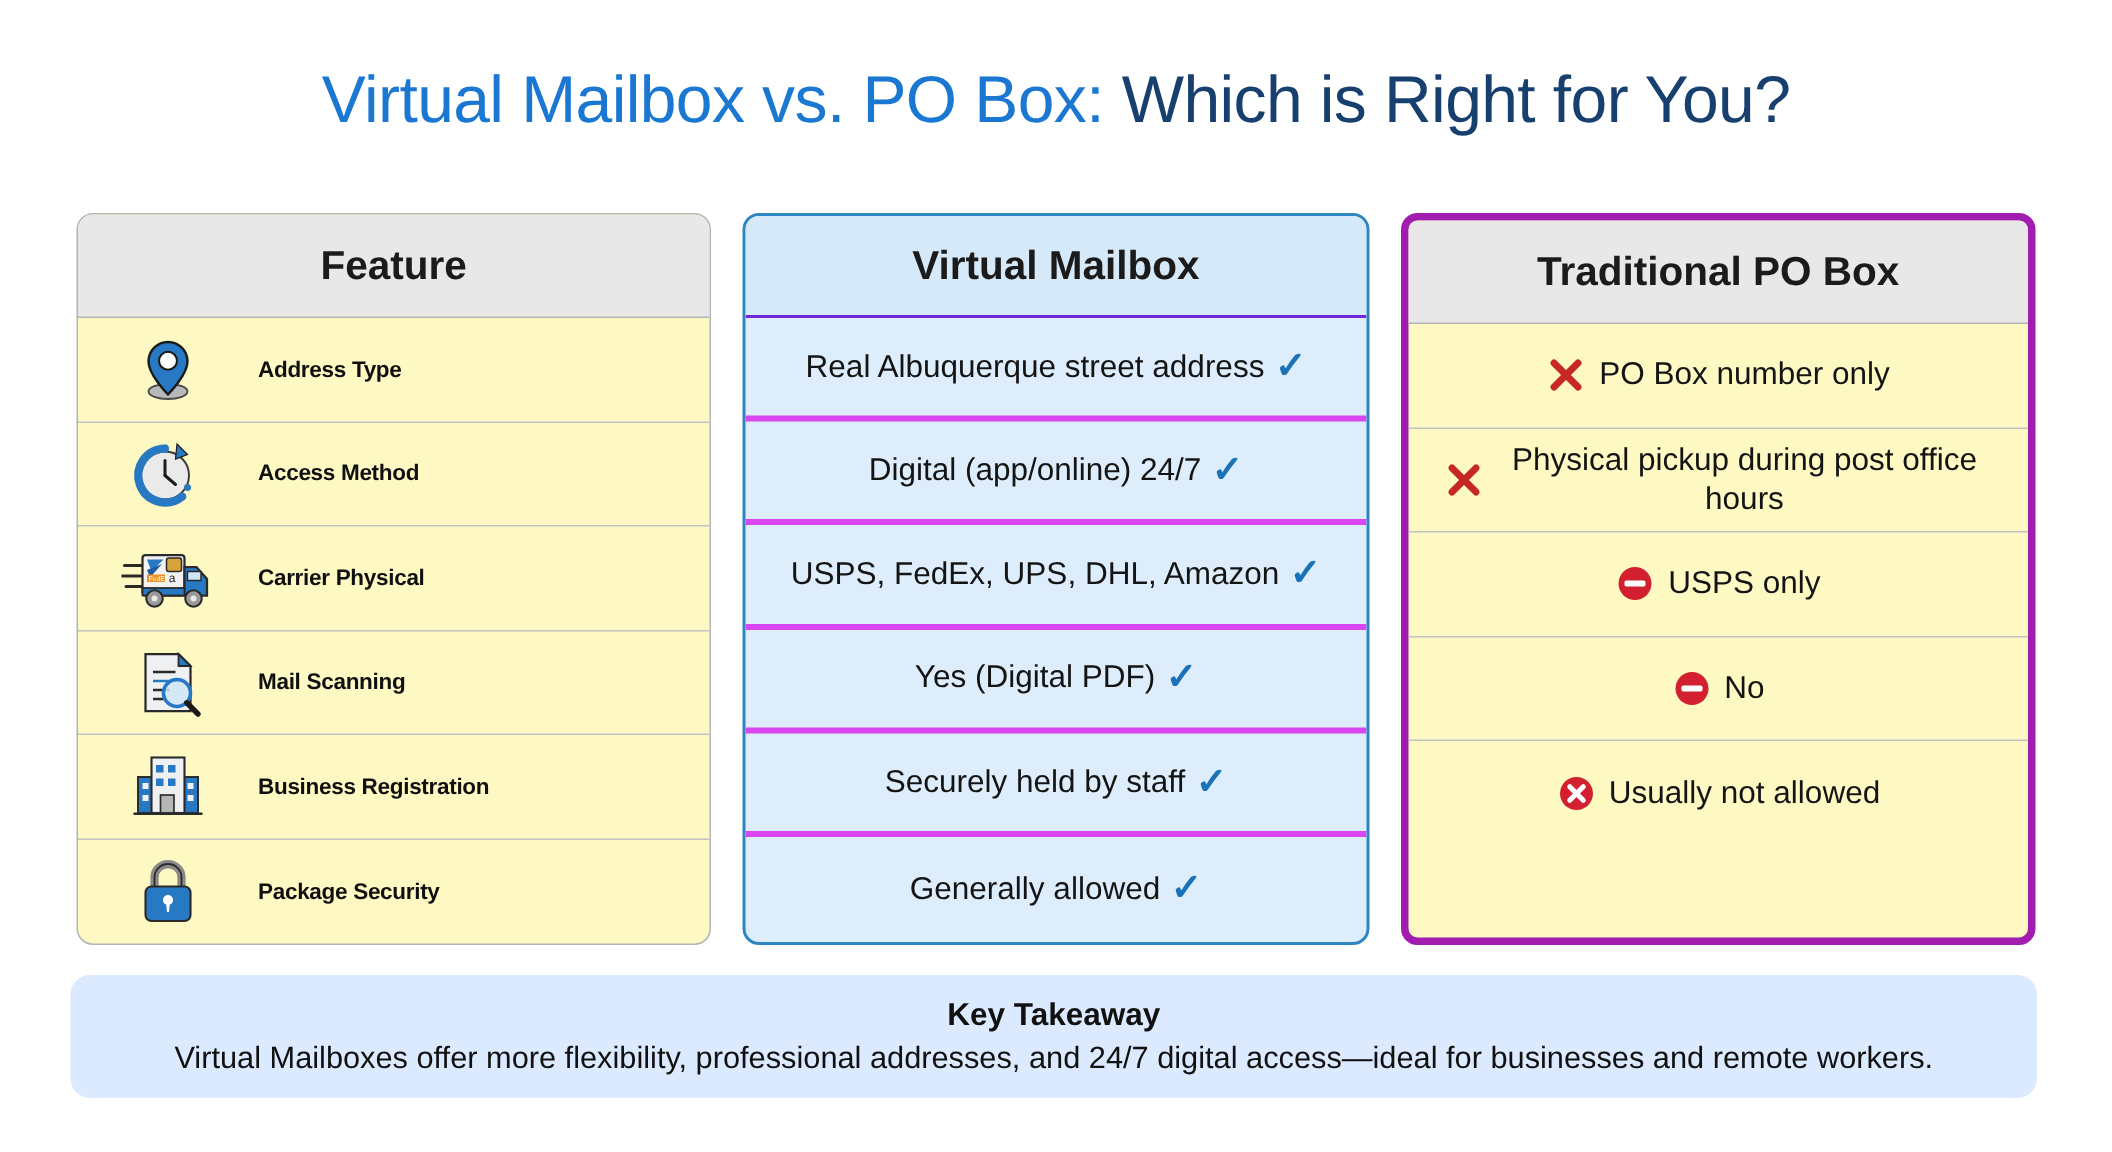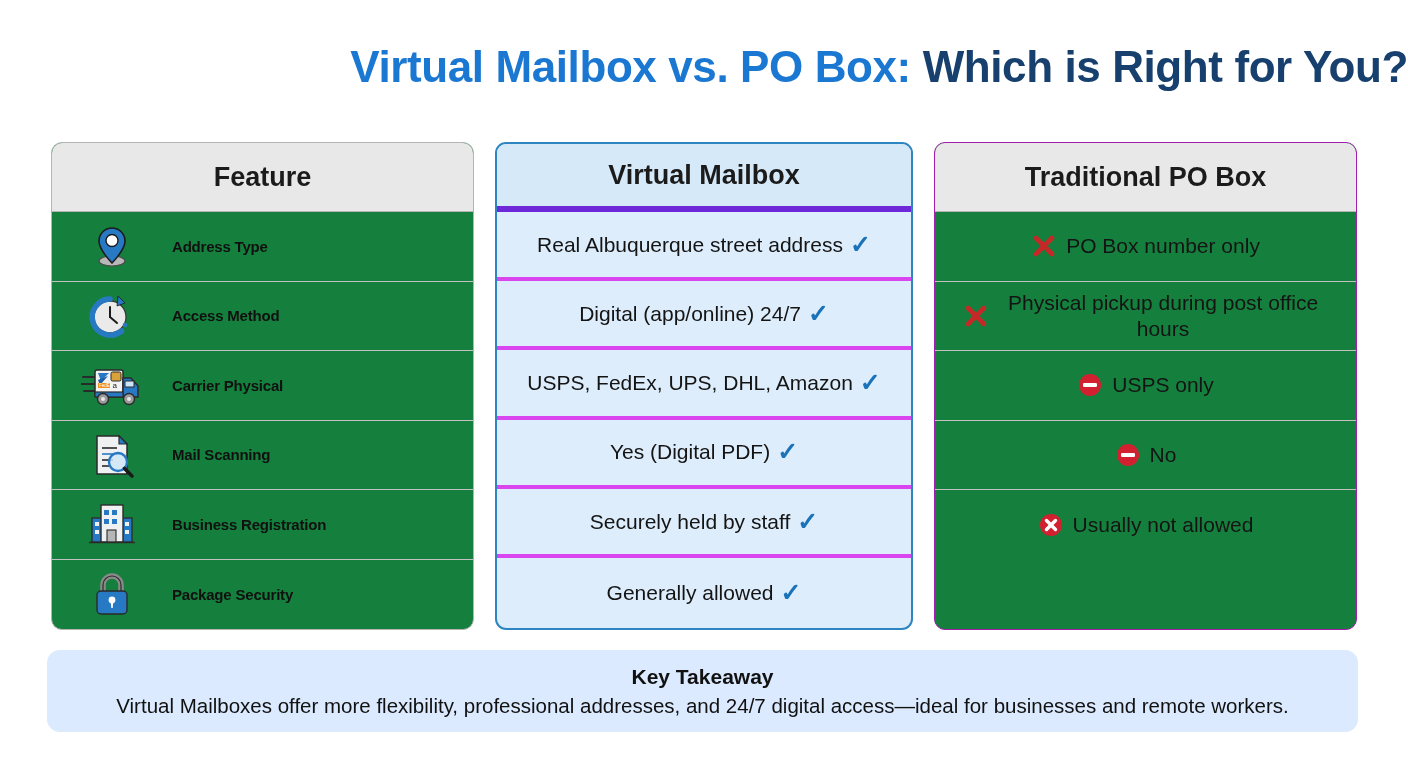--- a/index.html
+++ b/index.html
@@ -18,23 +18,23 @@
     height: 768px;
     background: #ffffff;
   }
 
   
   .title {
     position: absolute;
     top: 42px;
     left: 0;
     width: 1408px;
-    text-align: right;
+    text-align: center;
     font-size: 44px;
-    font-weight: bold;
+    font-weight: normal;
     letter-spacing: -0.4px;
     white-space: nowrap;
   }
   .title .t-a { color: #1a77d2; }
   .title .t-b { color: #17406e; }
 
   
   .table {
     position: absolute;
     top: 142px;
@@ -42,40 +42,40 @@
     width: 1306px;
     height: 488px;
     display: flex;
     gap: 21px;
   }
 
   .col {
     position: relative;
     border-radius: 11px;
     overflow: hidden;
-    background: #15803d;
+    background: #fef9c3;
   }
   .col-feature   { width: 424px; border: 1px solid #b4b4b4; }
   .col-virtual   { width: 419px; border: 2px solid #2e86c1; background: #ddedfb; }
-  .col-pobox     { width: 424px; border: 1px solid #a21caf; }
+  .col-pobox     { width: 424px; border: 5px solid #a21caf; }
 
   .col-head {
     height: 69px;
     display: flex;
     align-items: center;
     justify-content: center;
     font-size: 27px;
     font-weight: bold;
     color: #1b1b1b;
     background: #e8e8e8;
     border-bottom: 1px solid #b4b4b4;
   }
   .col-virtual .col-head {
     background: #d6e9f8;
-    border-bottom: 6px solid #6d28d9;
+    border-bottom: 2px solid #6d28d9;
     height: 68px;
   }
 
   .rows { display: flex; flex-direction: column; }
 
   .row {
     height: 69.5px;
     display: flex;
     align-items: center;
     border-bottom: 1px solid #c2c2c2;

